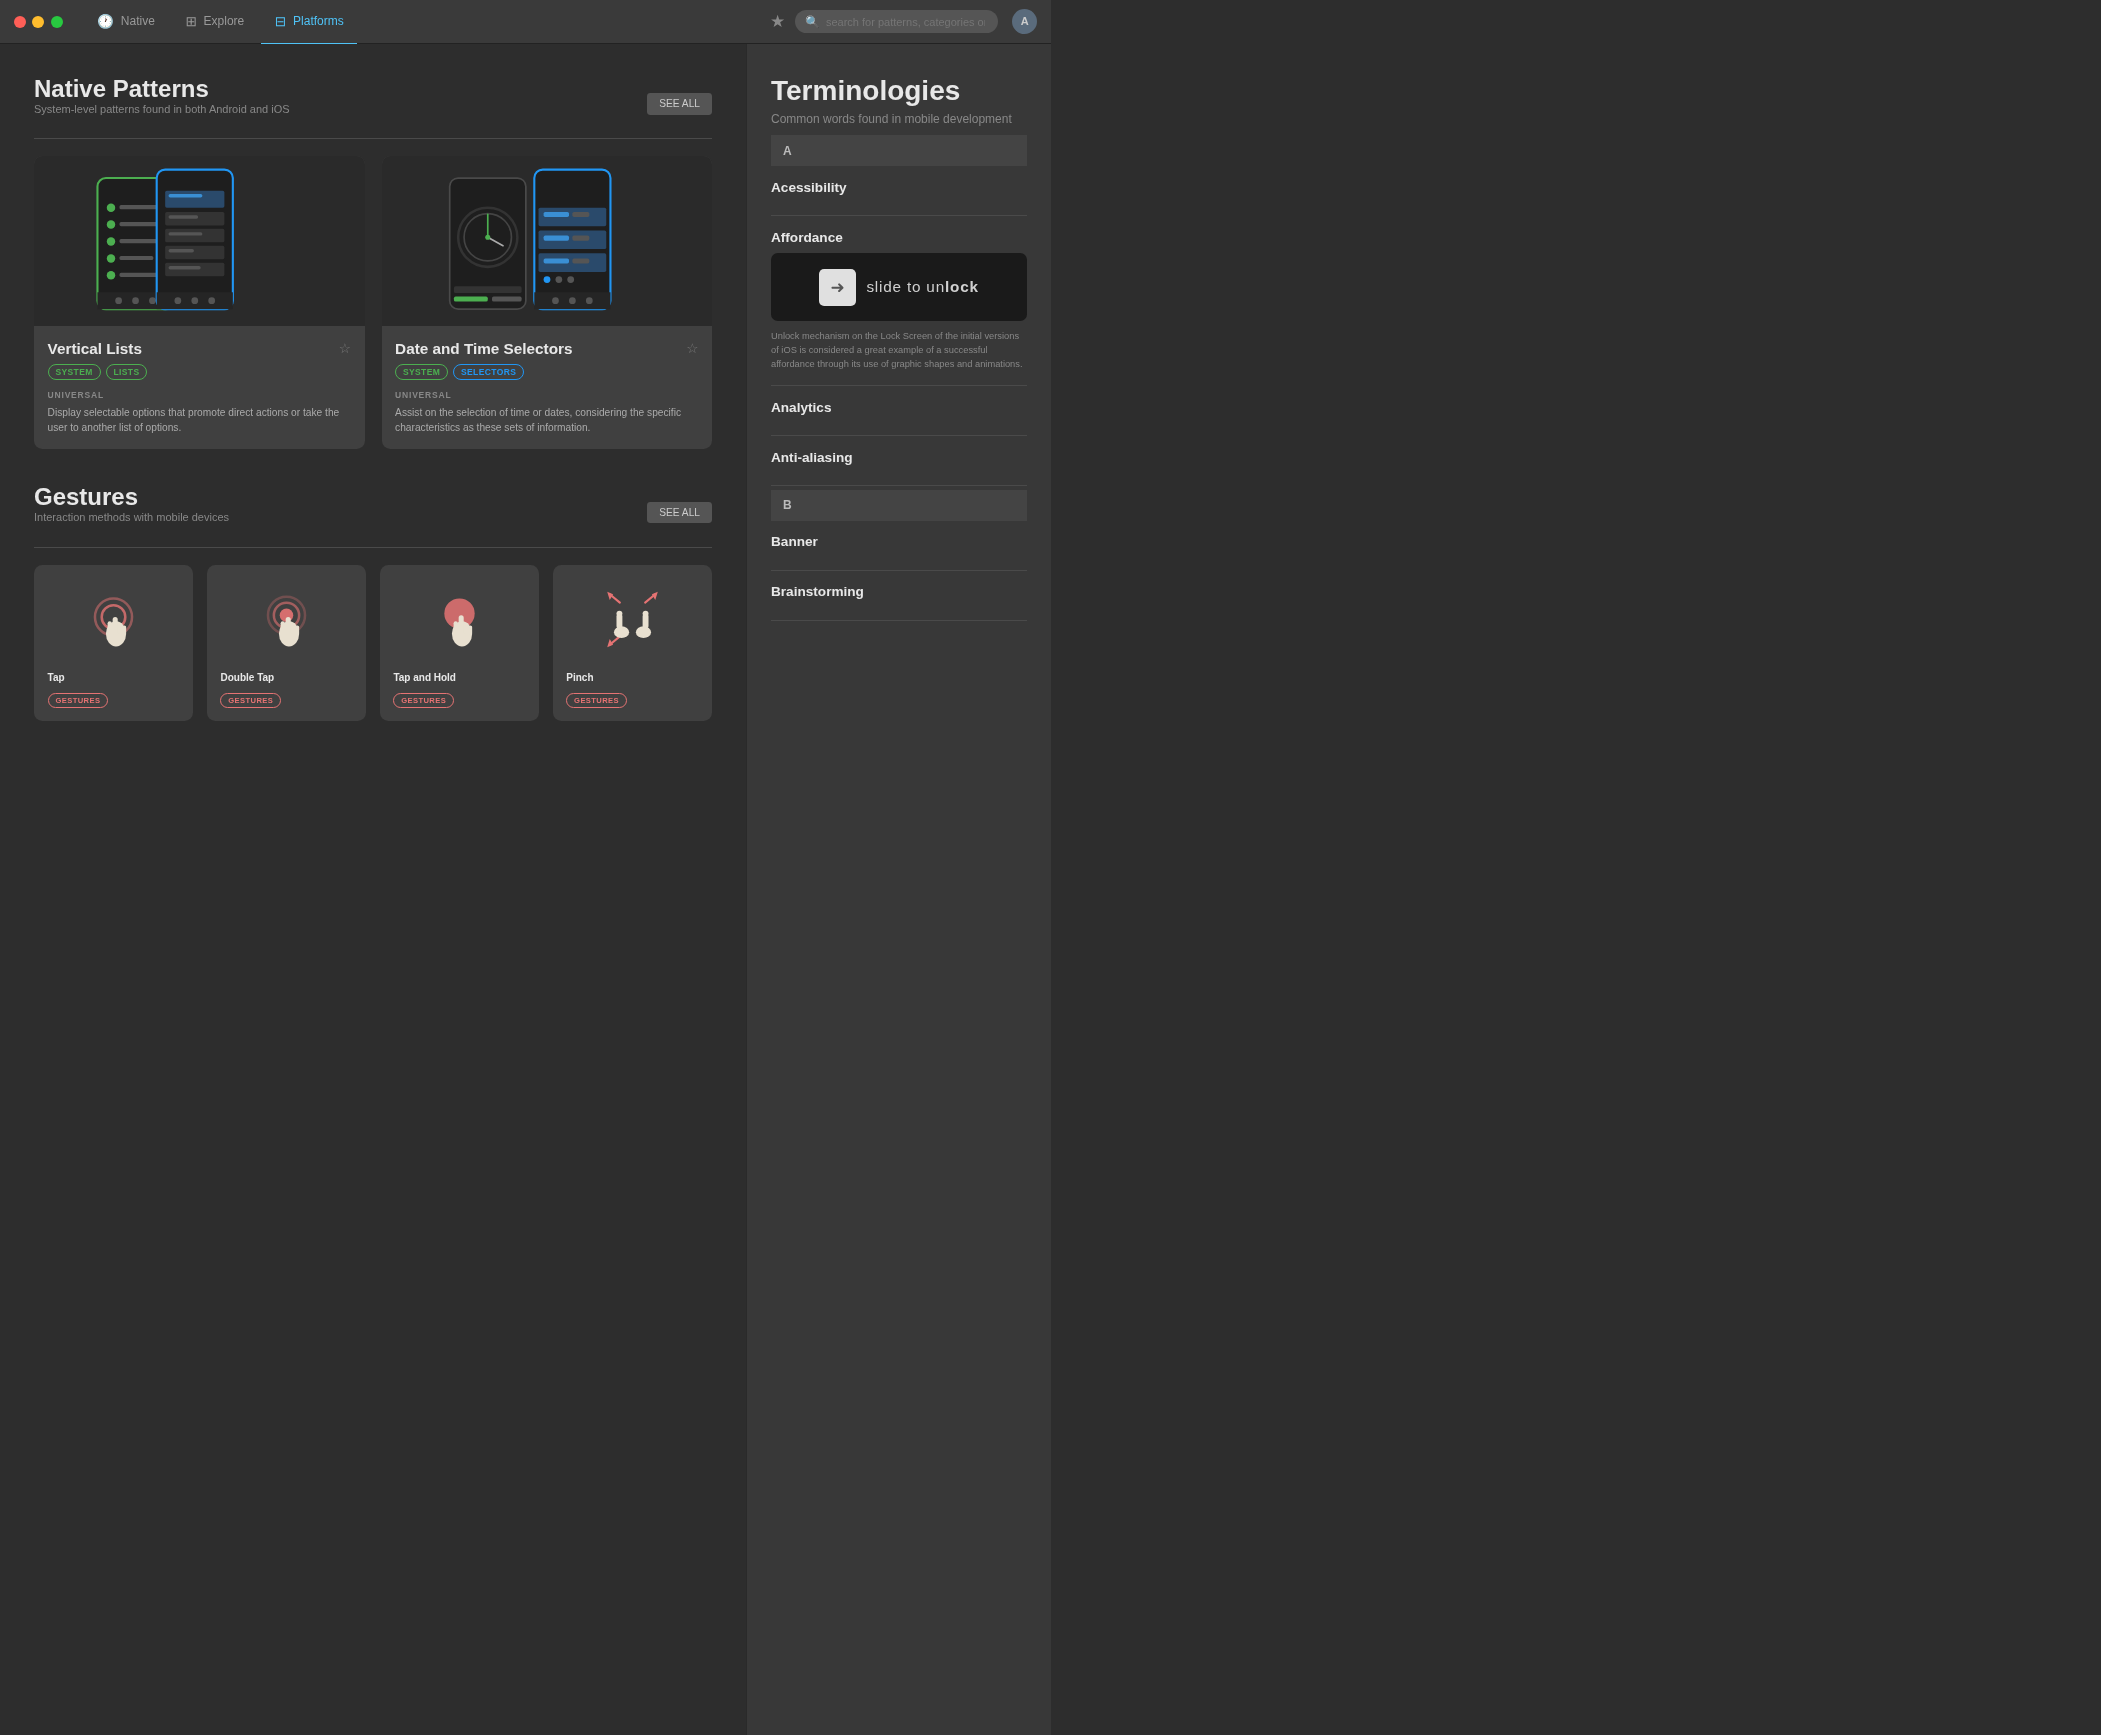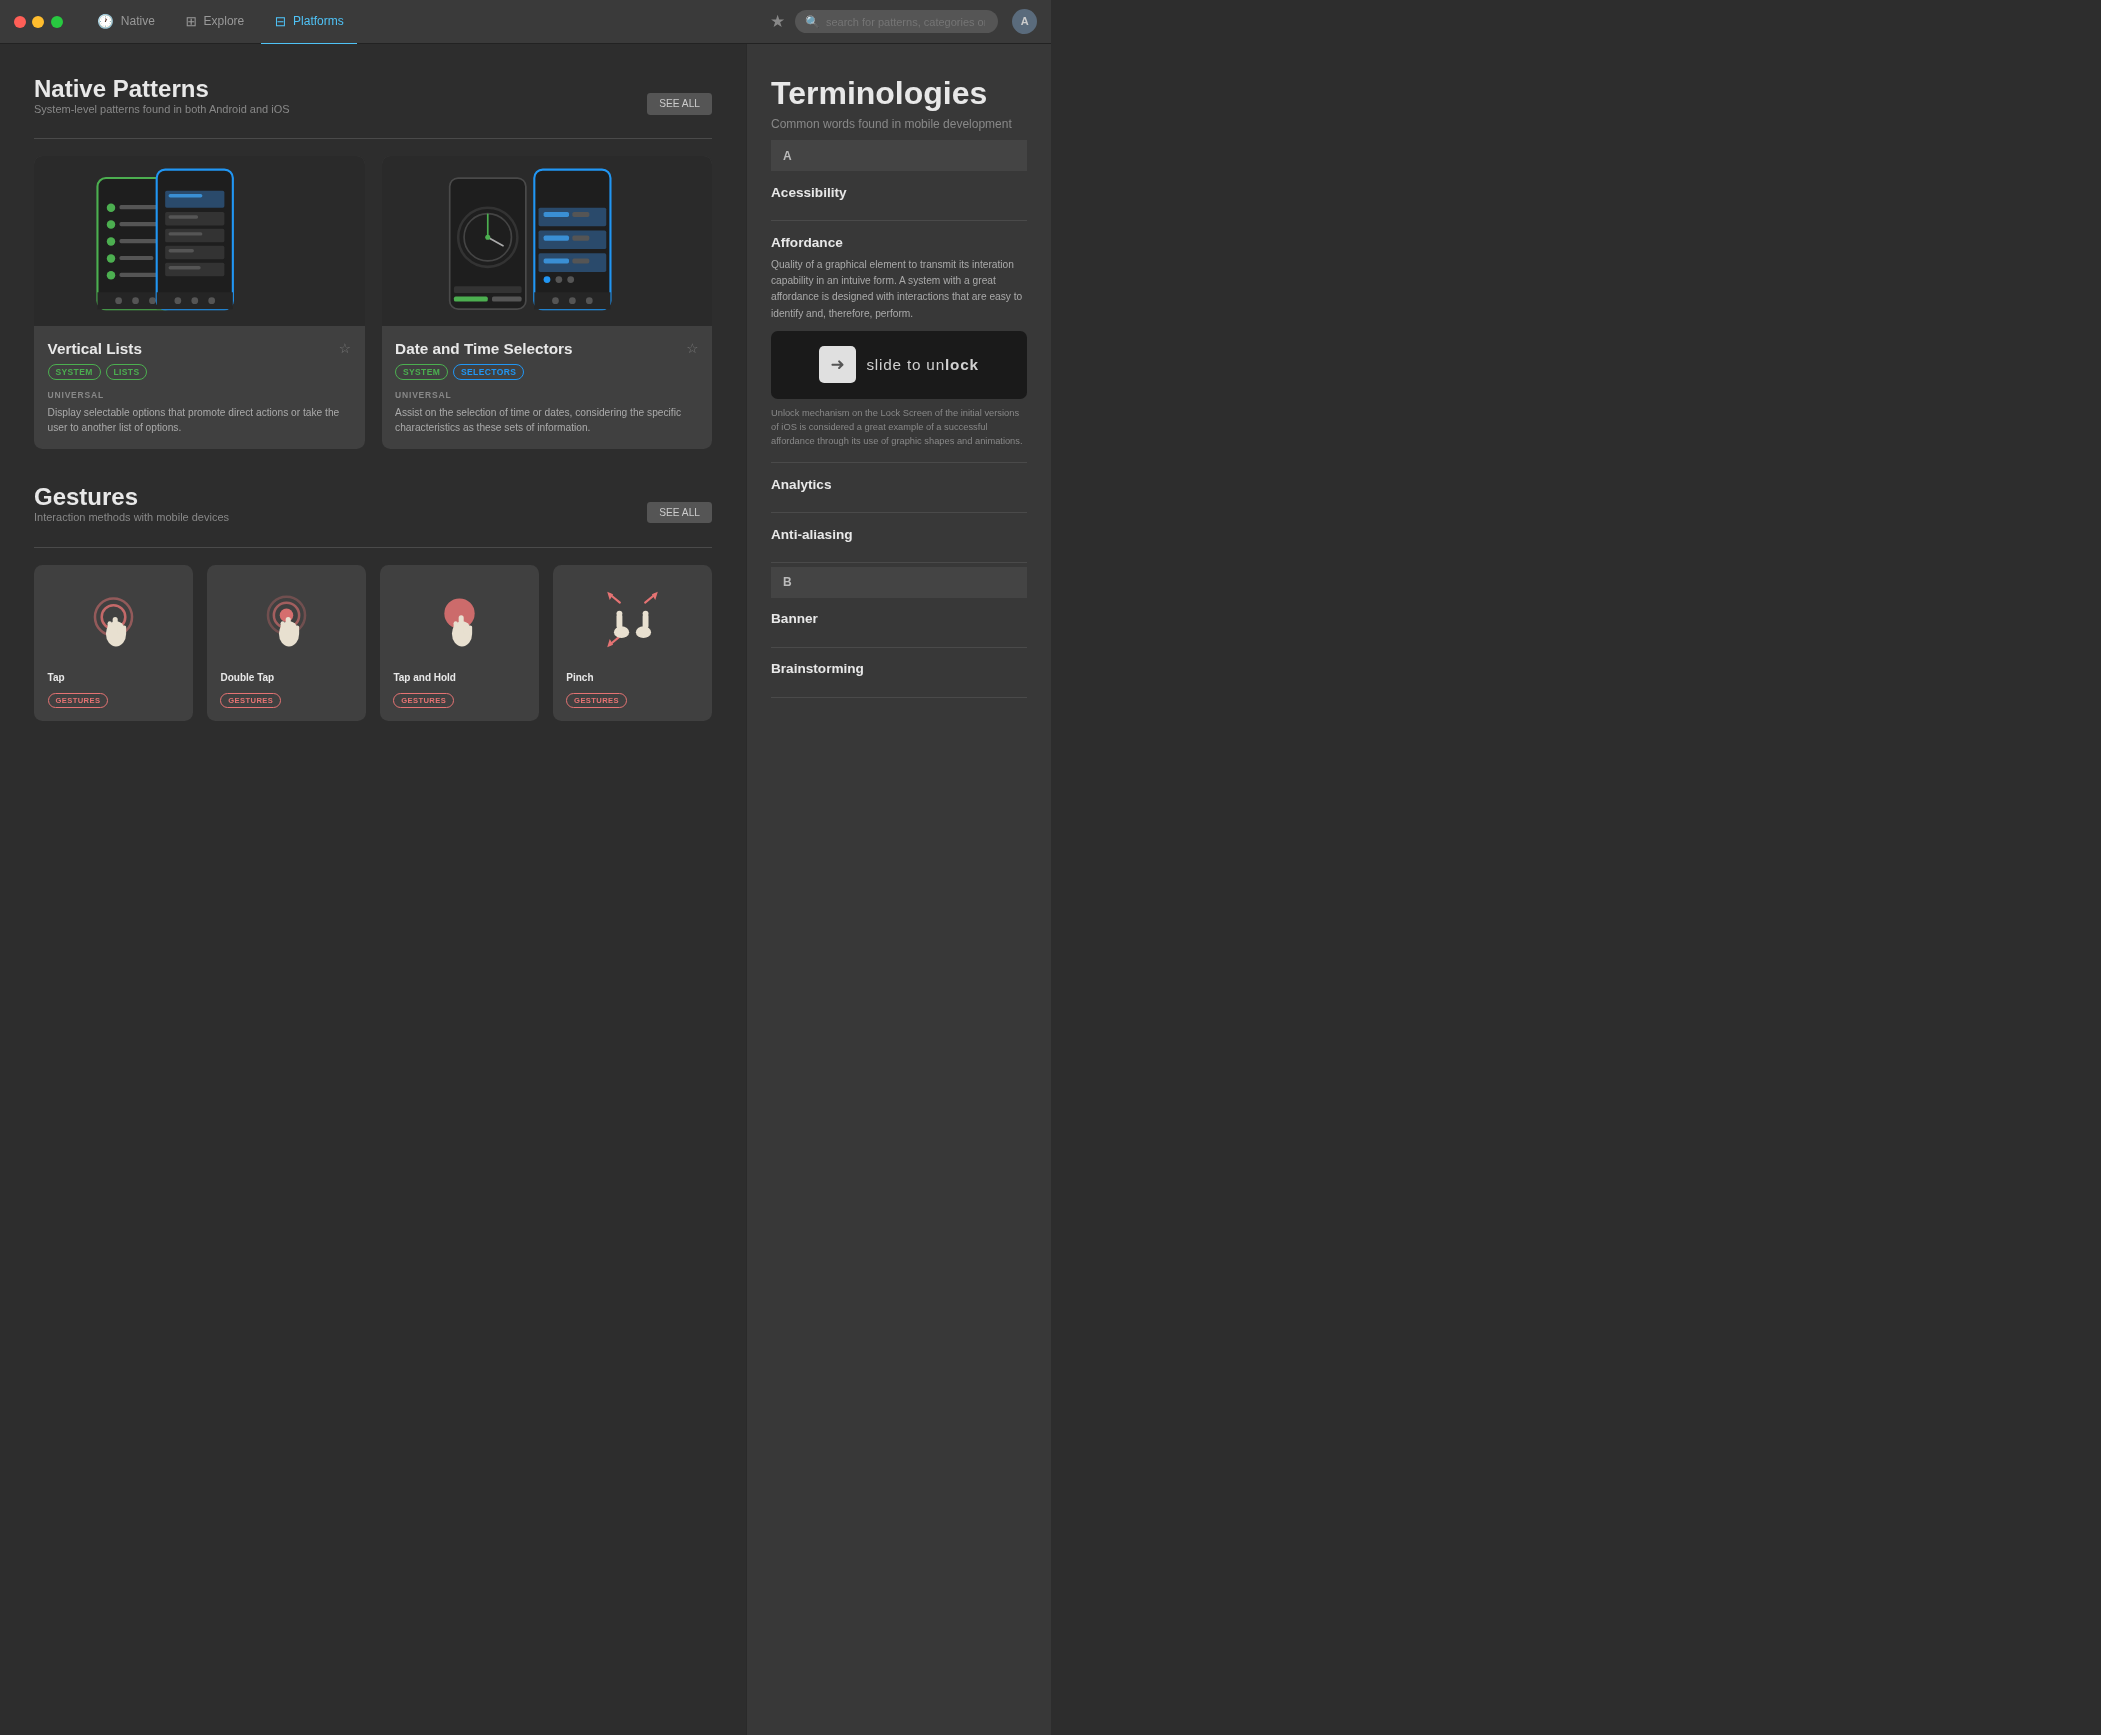--- a/index.html
+++ b/index.html
@@ -265,21 +265,21 @@
     }
 
     
     .gesture-svg {
       width: 59px;
       height: 59px;
     }
 
     
     .sidebar-title {
-      font-size: 32px;
+      font-size: 28px;
       font-weight: 600;
       color: #e8e8e8;
       margin-bottom: 5.1px;
     }
     .sidebar-subtitle {
       font-size: 12px;
       color: #888;
       margin-bottom: 9px;
     }
     .sidebar-section-divider {
@@ -618,21 +618,20 @@
     <div class="alpha-section">
       <span>A</span>
     </div>
 
     <div class="term-item">
       <div class="term-name">Acessibility</div>
     </div>
 
     <div class="term-item">
       <div class="term-name">Affordance</div>
-      <div class="term-desc">Quality of a graphical element to transmit its interation capability in an intuive form. A system with a great affordance is designed with interactions that are easy to identify and, therefore, perform.</div>
 
       <div class="term-image">
         <div class="slide-unlock">
           <div class="unlock-arrow-btn">➜</div>
           <div class="unlock-text">
             slide to un<span>lock</span>
           </div>
         </div>
       </div>
       <div class="term-desc" style="font-size:9.3px; color:#888; margin-top:5.1px; line-height:1.5;">Unlock mechanism on the Lock Screen of the initial versions of iOS is considered a great example of a successful affordance through its use of graphic shapes and animations.</div>

